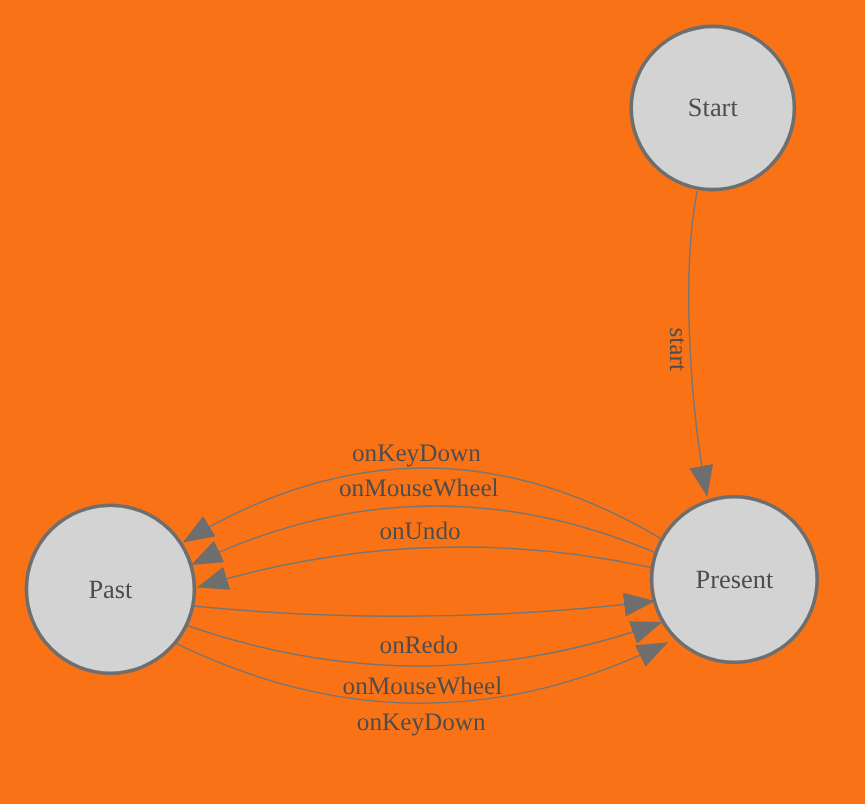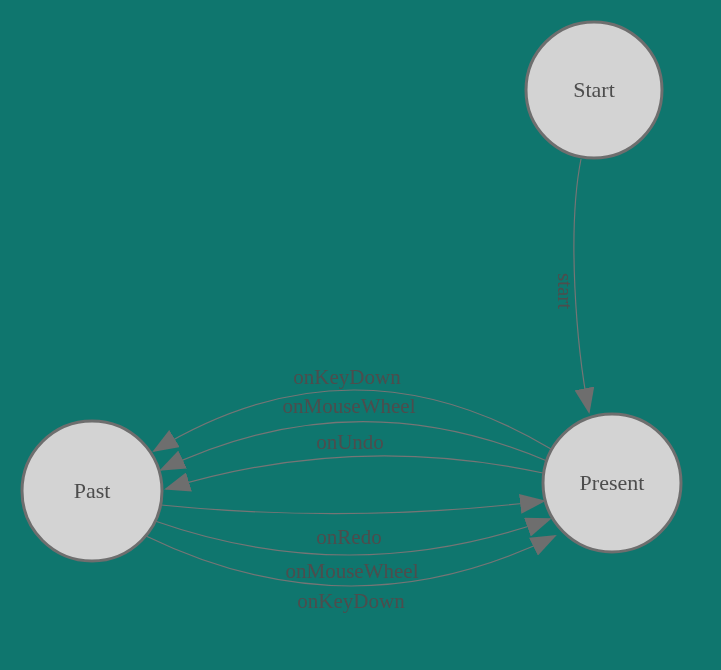--- a/index.html
+++ b/index.html
@@ -3,21 +3,21 @@
 <meta charset="utf-8">
 <style>
   html, body {
     margin: 0;
     padding: 0;
     background: #ffffff;
   }
   .canvas-wrap {
     width: 721px;
     height: 670px;
-    background: #0f766e;
+    background: #f97316;
     position: relative;
     overflow: hidden;
   }
   svg {
     display: block;
     font-family: "Liberation Serif", "DejaVu Serif", serif;
   }
   .edge {
     fill: none;
     stroke-width: 1.2px;

